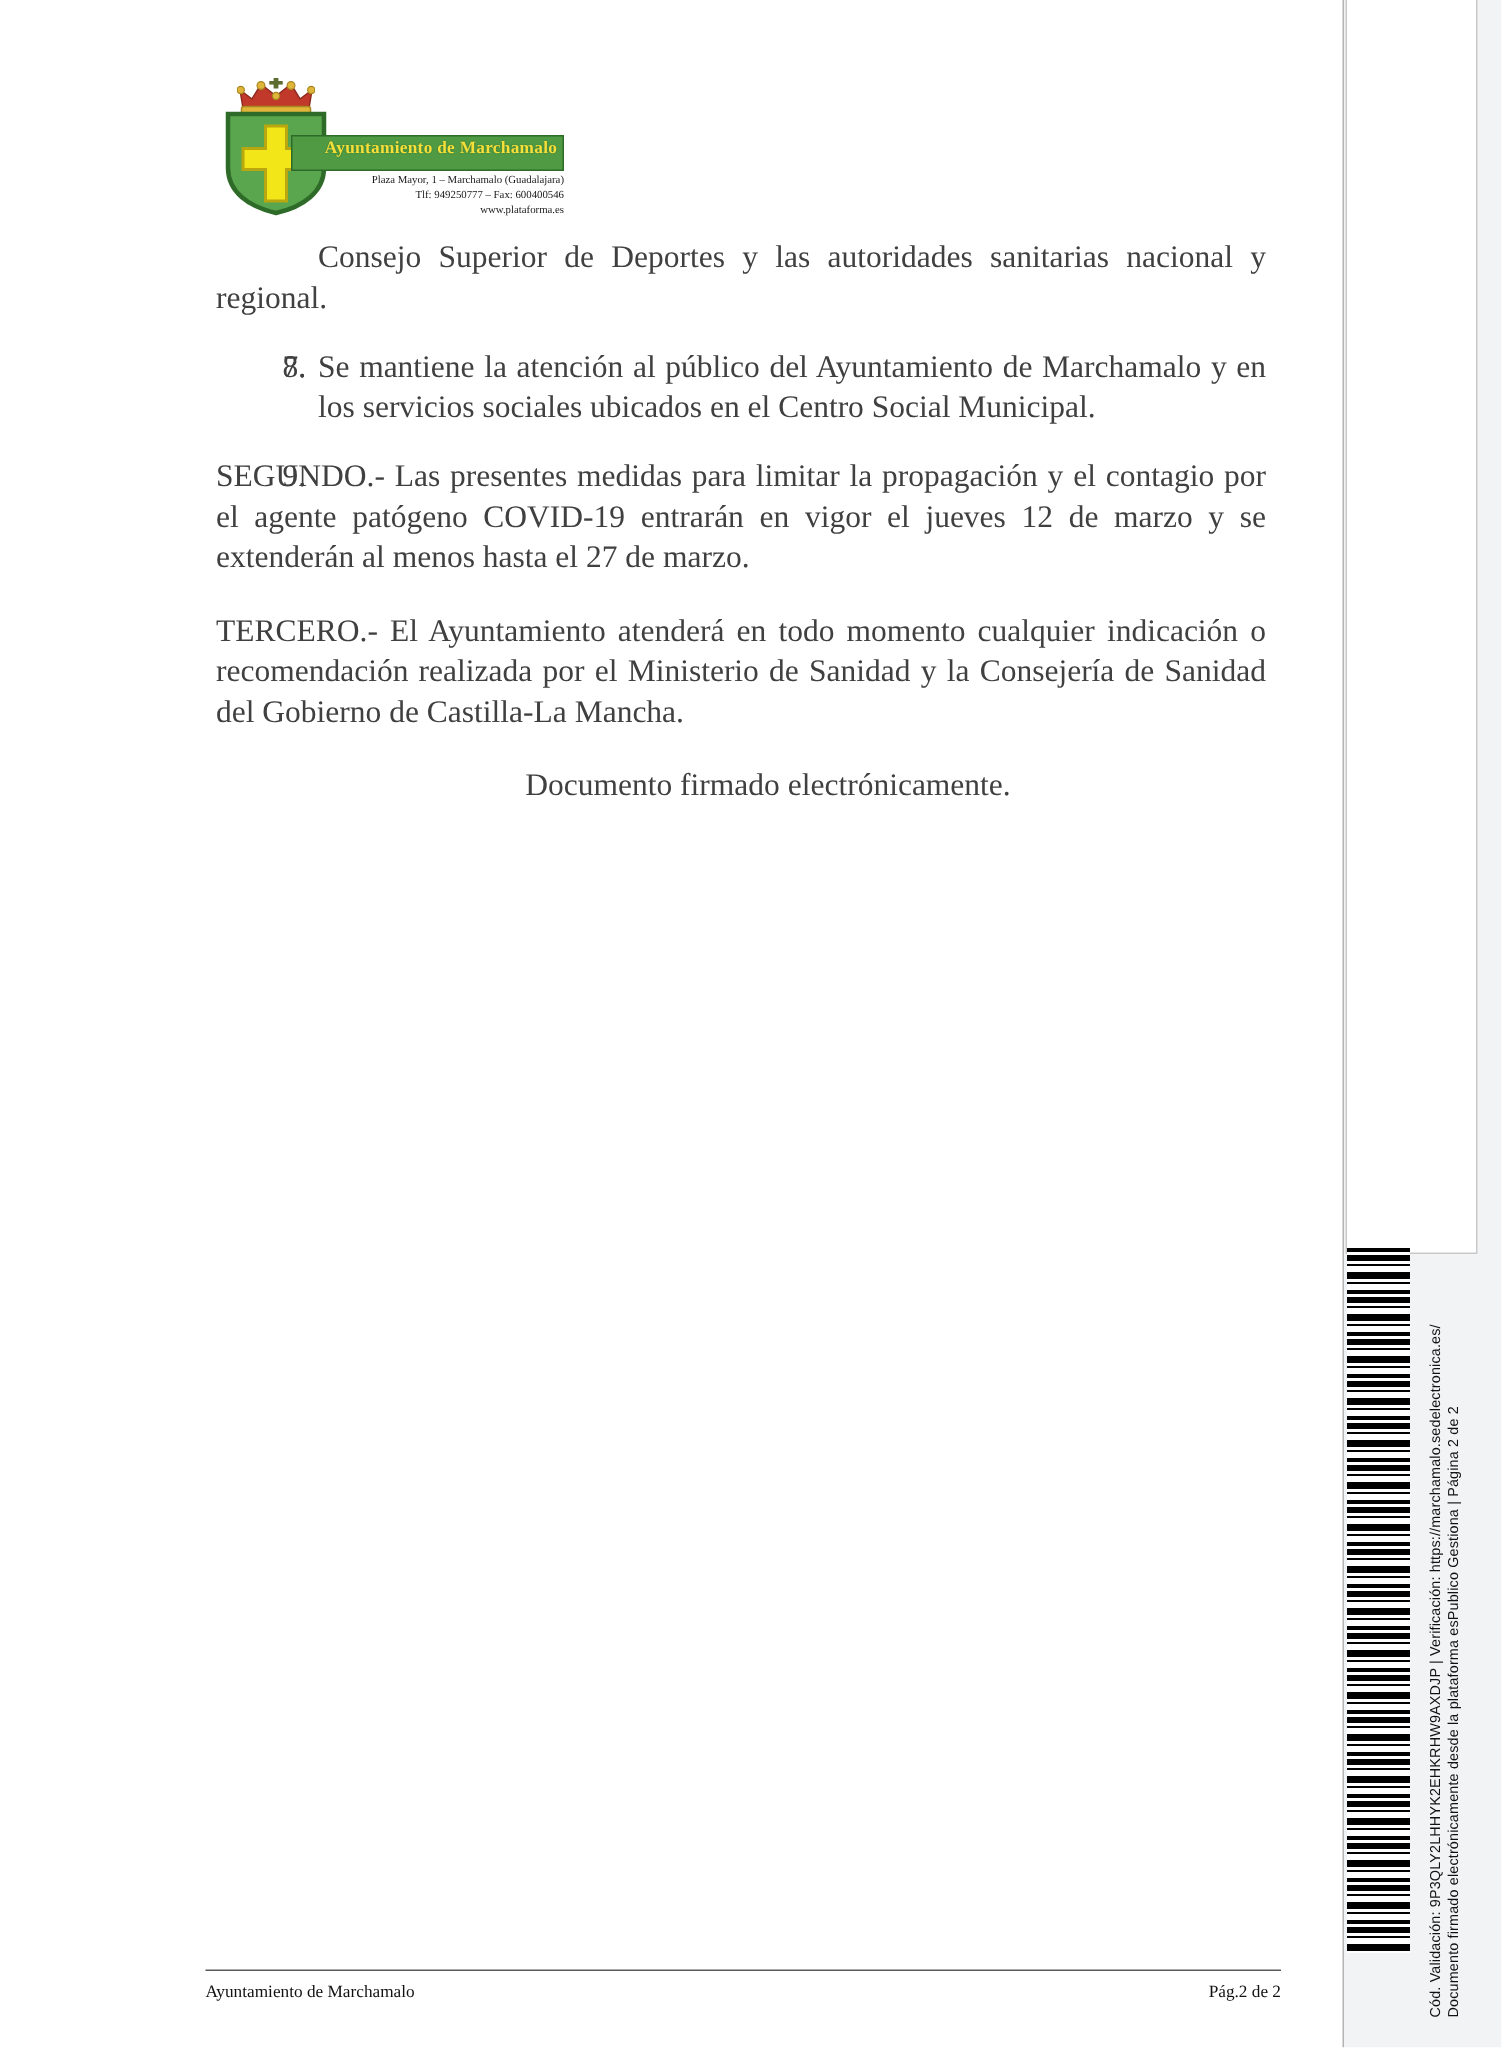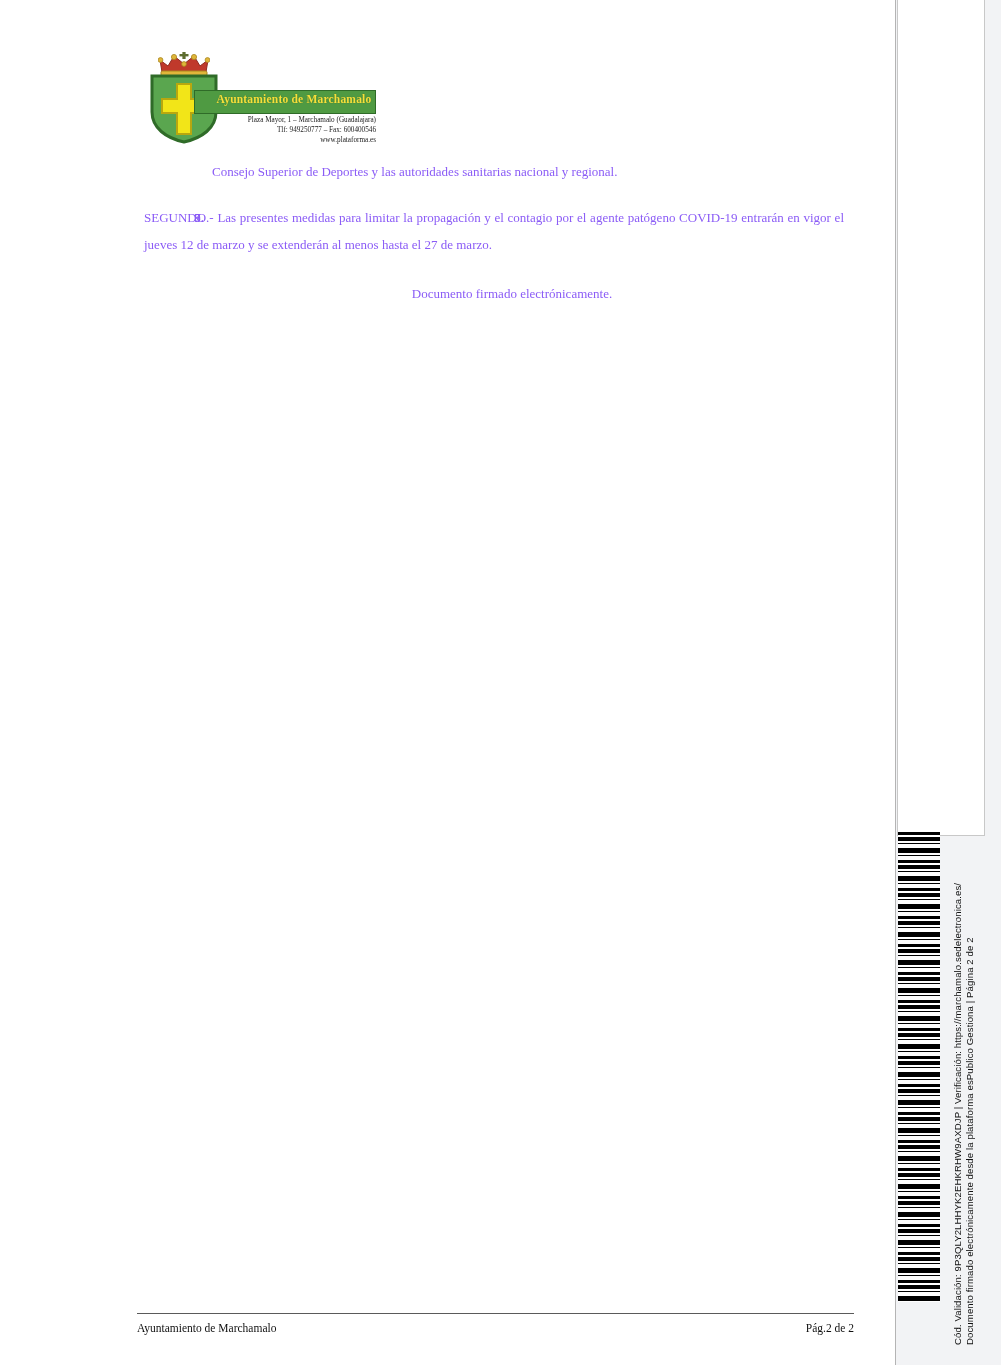--- a/index.html
+++ b/index.html
@@ -111,23 +111,23 @@
   .addr.l1 { top: 64px; }
   .addr.l2 { top: 74px; }
   .addr.l3 { top: 84px; }
 
   
   #doc-body {
     position: absolute;
     left: 144px;
     top: 158px;
     width: 700px;
-    font-size: 13px;
+    font-size: 21px;
     line-height: 27px;
-    color: #8b5cf6;
+    color: #404040;
   }
   .cont-line {
     margin: 0 0 18px 0;
     text-indent: 68px;
     text-align: justify;
   }
   .numlist {
     margin: 0;
     padding: 0;
     list-style: none;
@@ -252,27 +252,29 @@
 <div id="doc-body">
 
   <p class="cont-line">Consejo Superior de Deportes y las autoridades sanitarias nacional y regional.</p>
 
   <ul class="numlist">
     <li class="numitem">
       <span class="num">7.</span>
     </li>
     <li class="numitem">
       <span class="num">8.</span>
+      <span>Se mantiene la atención al público del Ayuntamiento de Marchamalo y en los servicios sociales ubicados en el Centro Social Municipal.</span>
     </li>
     <li class="numitem">
       <span class="num">9.</span>
     </li>
   </ul>
 
   <p class="para tight">SEGUNDO.- Las presentes medidas para limitar la propagación y el contagio por el agente patógeno COVID-19 entrarán en vigor el jueves 12 de marzo y se extenderán al menos hasta el 27 de marzo.</p>
+  <p class="para tight">TERCERO.- El Ayuntamiento atenderá en todo momento cualquier indicación o recomendación realizada por el Ministerio de Sanidad y la Consejería de Sanidad del Gobierno de Castilla-La Mancha.</p>
 
   <p class="centered">Documento firmado electrónicamente.</p>
 </div>
 
 <div id="footer-rule"></div>
 <div id="footer">
   <span>Ayuntamiento de Marchamalo</span>
   <span>Pág.2 de 2</span>
 </div>
 

